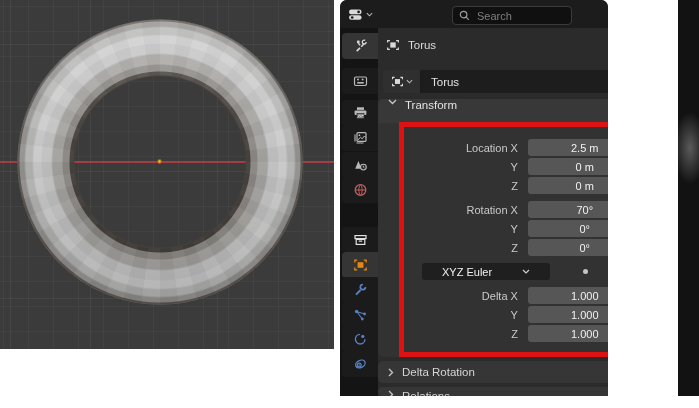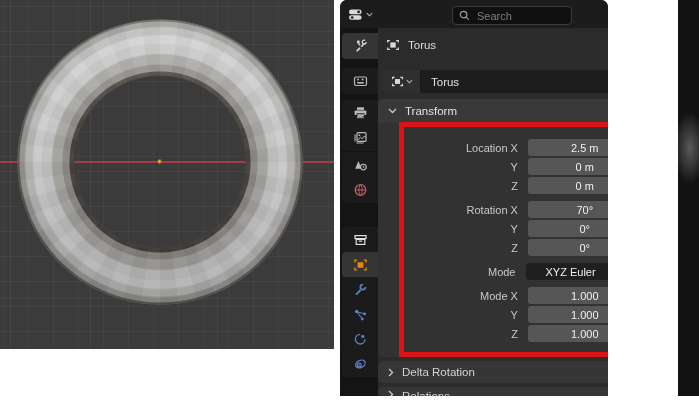--- a/index.html
+++ b/index.html
@@ -63,21 +63,21 @@
   .pin{position:absolute;right:4px;top:3px;width:16px;height:16px;}
 
   .namerow{position:absolute;left:5px;top:42px;width:289px;height:23px;display:flex;border-radius:4px;overflow:hidden;}
   .nameseg-icon{width:38px;background:#2f2f2f;display:flex;align-items:center;justify-content:center;gap:2px;
     border-right:1px solid #1a1a1a;}
   .nameseg-text{flex:1;background:#1d1d1d;display:flex;align-items:center;padding-left:10px;
     color:#e2e2e2;font-size:11.5px;}
 
   .section{position:absolute;left:0;width:300px;background:#323232;border-radius:5px;}
   .sec-transform{top:71px;height:258px;}
-  .sec-head{height:24px;background:#383838;border-radius:5px 5px 0 0;display:flex;align-items:center;
+  .sec-head{height:24px;background:#383838;border-radius:5px 5px 0 0;display:flex;
     padding:0 10px;color:#e3e3e3;font-size:11.5px;}
   .sec-head .title{margin-left:8px;}
   .grip{margin-left:auto;display:flex;flex-direction:column;gap:2px;}
   .grip i{display:flex;gap:2px;}
   .grip b{width:2px;height:2px;border-radius:50%;background:#6a6a6a;}
   .tbody{padding-top:16px;}
   .tgroup{margin-bottom:7px;}
   .trow{display:flex;align-items:center;height:17px;margin-bottom:2px;margin-left:44px;}
   .tlabel{width:118px;text-align:right;padding-right:10px;color:#c9c9c9;}
   .tfield{width:128px;height:17px;border-radius:3px;display:flex;align-items:center;justify-content:center;
@@ -366,39 +366,38 @@
       <svg width="11" height="13" viewBox="0 0 11 13">
         <path d="M3.1 5.4V3.6a2.35 2.35 0 0 1 4.7 0v1" fill="none" stroke="#c9c9c9" stroke-width="1.1"></path>
         <rect x="1.7" y="5.4" width="6.6" height="5.4" rx="1" fill="none" stroke="#c9c9c9" stroke-width="1.1"></rect>
       </svg>
     </span>
     <span class="dot"></span>
   </div>
 </div>
             <div class="tgroup">
   <div class="trow">
-    <span class="tlabel">Mode</span>
     <div class="tfield dd">
       <span class="tvalue">XYZ Euler</span>
       <svg class="dd-chev" width="8" height="5" viewBox="0 0 8 5">
                     <path d="M1 1l3 3 3-3" fill="none" stroke="#cfcfcf" stroke-width="1.2"></path>
                   </svg>
     </div>
     <span class="lockwrap" style="visibility: hidden;">
       <svg width="11" height="13" viewBox="0 0 11 13">
         <path d="M3.1 5.4V3.6a2.35 2.35 0 0 1 4.7 0v1" fill="none" stroke="#c9c9c9" stroke-width="1.1"></path>
         <rect x="1.7" y="5.4" width="6.6" height="5.4" rx="1" fill="none" stroke="#c9c9c9" stroke-width="1.1"></rect>
       </svg>
     </span>
     <span class="dot"></span>
   </div>
 </div>
             <div class="tgroup">
   <div class="trow">
-    <span class="tlabel">Mode X</span>
+    <span class="tlabel">Delta X</span>
     <div class="tfield">
       <span class="tvalue">1.000</span>
 
     </div>
     <span class="lockwrap">
       <svg width="11" height="13" viewBox="0 0 11 13">
         <path d="M3.1 5.4V3.6a2.35 2.35 0 0 1 4.7 0v1" fill="none" stroke="#c9c9c9" stroke-width="1.1"></path>
         <rect x="1.7" y="5.4" width="6.6" height="5.4" rx="1" fill="none" stroke="#c9c9c9" stroke-width="1.1"></rect>
       </svg>
     </span>

